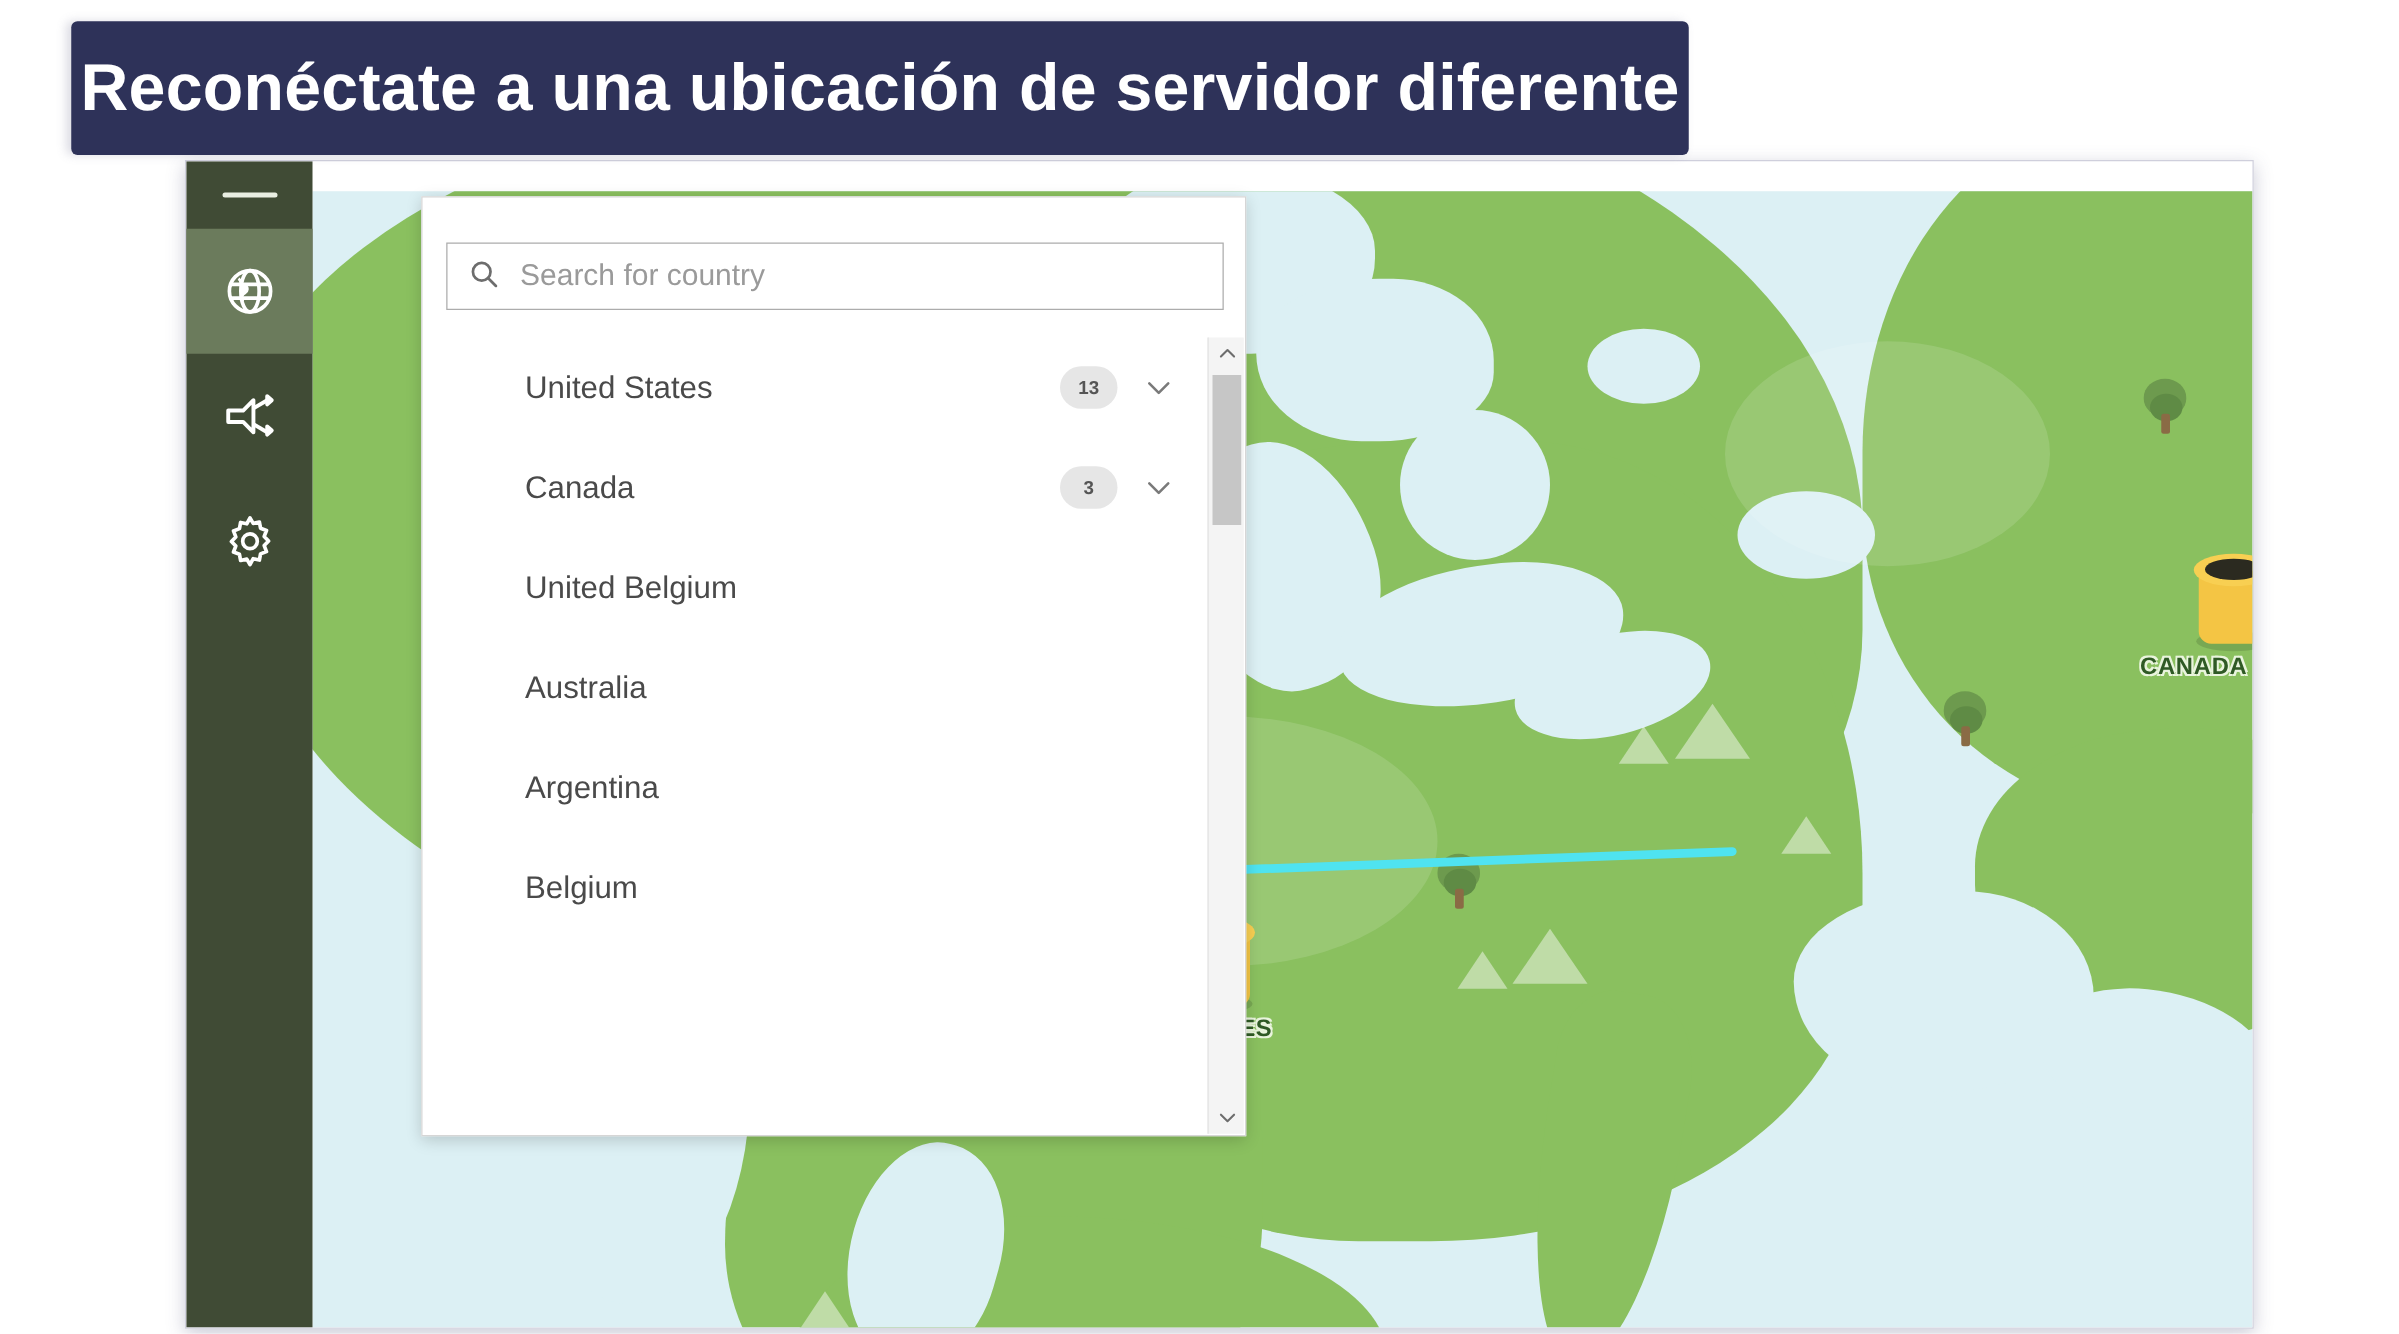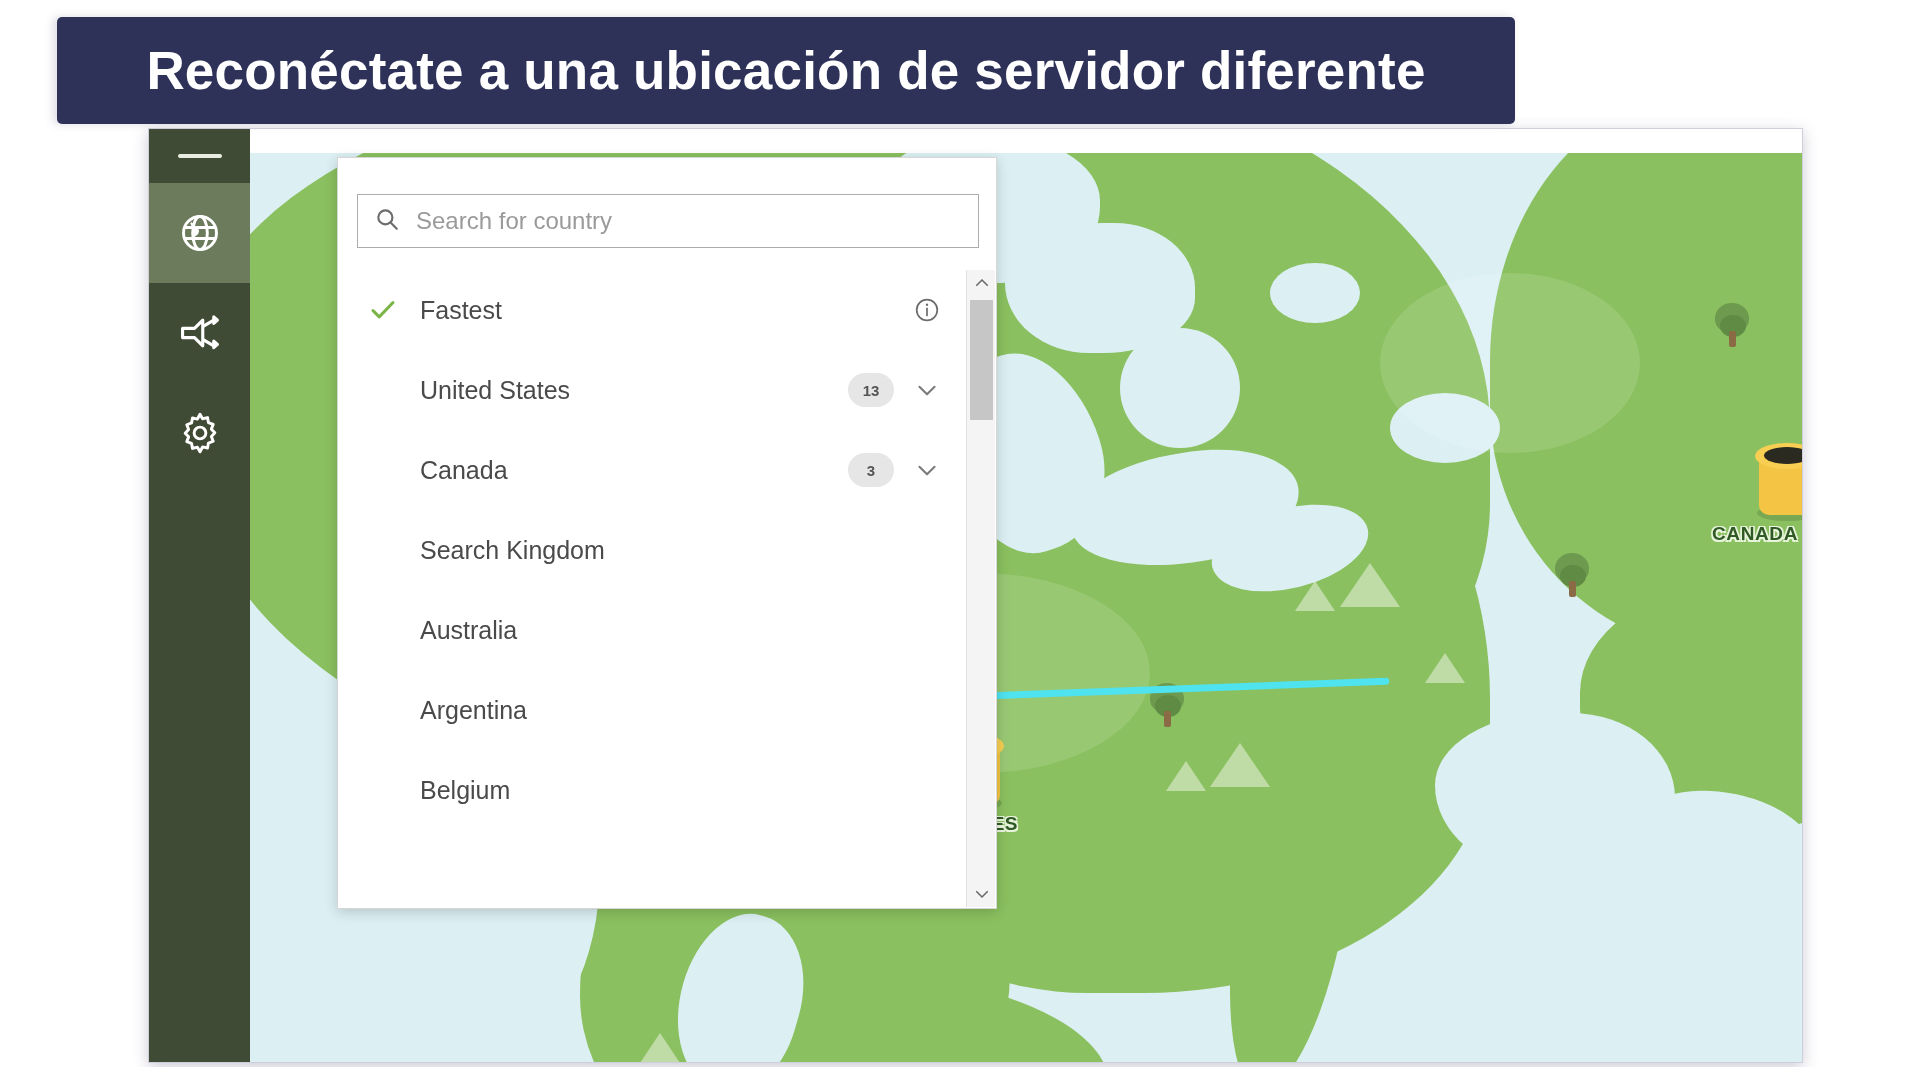--- a/index.html
+++ b/index.html
@@ -360,21 +360,21 @@
     left: 3px; top: 30px;
     width: 23px; height: 120px;
     background: #c6c6c6;
     cursor: grab;
   }
 
   
   .banner {
     position: absolute;
     left: 57px; top: 17px;
-    width: 1458px;
+    width: 1294px;
     height: 107px;
     background: #2e3259;
     border-radius: 5px;
     display: flex;
     align-items: center;
     justify-content: center;
     box-shadow: -4px 0 8px rgba(120,120,150,.25);
     z-index: 60;
   }
   .banner-text {
@@ -528,35 +528,20 @@
           <svg width="26" height="26" viewBox="0 0 24 24" fill="none" stroke="#6d6d6d" stroke-width="2" stroke-linecap="round">
             <circle cx="10.5" cy="10.5" r="6.5"></circle>
             <path d="M15.3 15.3L21 21"></path>
           </svg>
         </span>
         <input class="search-input" type="text" placeholder="Search for country" style="">
       </div>
 
       <div class="list">
 
-        <div class="row">
-          <span class="check-col">
-            <svg width="30" height="30" viewBox="0 0 24 24" fill="none" stroke="#7bb447" stroke-width="2.4" stroke-linecap="round" stroke-linejoin="round">
-              <path d="M4 12.5l5 5L20 6"></path>
-            </svg>
-          </span>
-          <span class="row-label">Fastest</span>
-          <span class="info-ic">
-            <svg width="26" height="26" viewBox="0 0 24 24" fill="none" stroke="#6d6d6d" stroke-width="1.6">
-              <circle cx="12" cy="12" r="9.5"></circle>
-              <circle cx="12" cy="7.2" r="1.1" fill="#6d6d6d" stroke="none"></circle>
-              <path d="M12 10.6v6.4" stroke-linecap="round"></path>
-            </svg>
-          </span>
-        </div>
 
         <div class="row">
           <span class="check-col"></span>
           <span class="row-label">United States</span>
           <span class="badge">13</span>
           <span class="chev">
             <svg width="26" height="26" viewBox="0 0 24 24" fill="none" stroke="#7a7a7a" stroke-width="1.9" stroke-linecap="round" stroke-linejoin="round">
               <path d="M5 9l7 7 7-7"></path>
             </svg>
           </span>
@@ -568,21 +553,21 @@
           <span class="badge">3</span>
           <span class="chev">
             <svg width="26" height="26" viewBox="0 0 24 24" fill="none" stroke="#7a7a7a" stroke-width="1.9" stroke-linecap="round" stroke-linejoin="round">
               <path d="M5 9l7 7 7-7"></path>
             </svg>
           </span>
         </div>
 
         <div class="row">
           <span class="check-col"></span>
-          <span class="row-label">Search Kingdom</span>
+          <span class="row-label">United Belgium</span>
         </div>
         <div class="row">
           <span class="check-col"></span>
           <span class="row-label">Australia</span>
         </div>
         <div class="row">
           <span class="check-col"></span>
           <span class="row-label">Argentina</span>
         </div>
         <div class="row">

